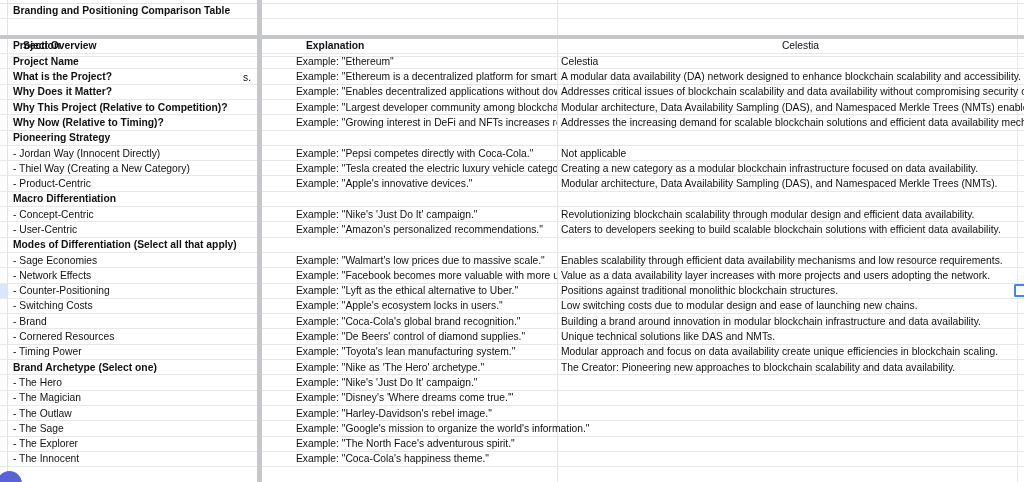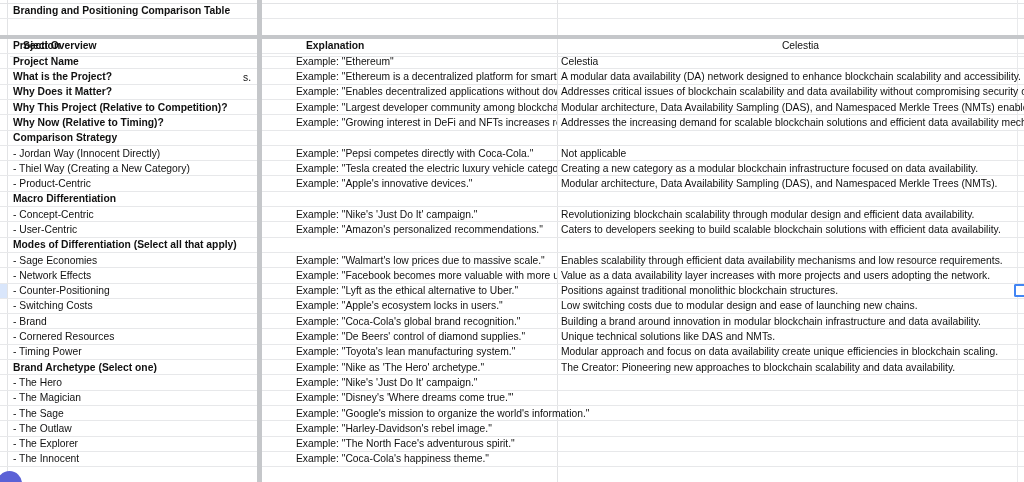--- a/index.html
+++ b/index.html
@@ -84,21 +84,21 @@
         <div class="c a bold">Why This Project (Relative to Competition)?</div>
         <div class="c b">Example: "Largest developer community among blockchains."</div>
         <div class="c cc">Modular architecture, Data Availability Sampling (DAS), and Namespaced Merkle Trees (NMTs) enable eff</div>
       </div>
       <div class="r">
         <div class="c a bold">Why Now (Relative to Timing)?</div>
         <div class="c b">Example: "Growing interest in DeFi and NFTs increases relevan</div>
         <div class="c cc">Addresses the increasing demand for scalable blockchain solutions and efficient data availability mechanis</div>
       </div>
       <div class="r">
-        <div class="c a bold">Comparison Strategy</div>
+        <div class="c a bold">Pioneering Strategy</div>
         <div class="c b"></div>
         <div class="c cc"></div>
       </div>
       <div class="r">
         <div class="c a">- Jordan Way (Innocent Directly)</div>
         <div class="c b">Example: "Pepsi competes directly with Coca-Cola."</div>
         <div class="c cc">Not applicable</div>
       </div>
       <div class="r">
         <div class="c a">- Thiel Way (Creating a New Category)</div>
@@ -174,30 +174,30 @@
         <div class="c a">- The Hero</div>
         <div class="c b spill">Example: "Nike's 'Just Do It' campaign."</div>
         <div class="c cc"></div>
       </div>
       <div class="r">
         <div class="c a">- The Magician</div>
         <div class="c b spill">Example: "Disney's 'Where dreams come true.'"</div>
         <div class="c cc"></div>
       </div>
       <div class="r">
+        <div class="c a">- The Outlaw</div>
+        <div class="c b spill">Example: "Harley-Davidson's rebel image."</div>
+        <div class="c cc"></div>
+      </div>
+      <div class="r">
         <div class="c a">- The Sage</div>
         <div class="c b spill">Example: "Google's mission to organize the world's information."</div>
         <div class="c cc"></div>
       </div>
       <div class="r">
-        <div class="c a">- The Outlaw</div>
-        <div class="c b spill">Example: "Harley-Davidson's rebel image."</div>
-        <div class="c cc"></div>
-      </div>
-      <div class="r">
         <div class="c a">- The Explorer</div>
         <div class="c b spill">Example: "The North Face's adventurous spirit."</div>
         <div class="c cc"></div>
       </div>
       <div class="r">
         <div class="c a">- The Innocent</div>
         <div class="c b spill">Example: "Coca-Cola's happiness theme."</div>
         <div class="c cc"></div>
       </div>
     </div>

